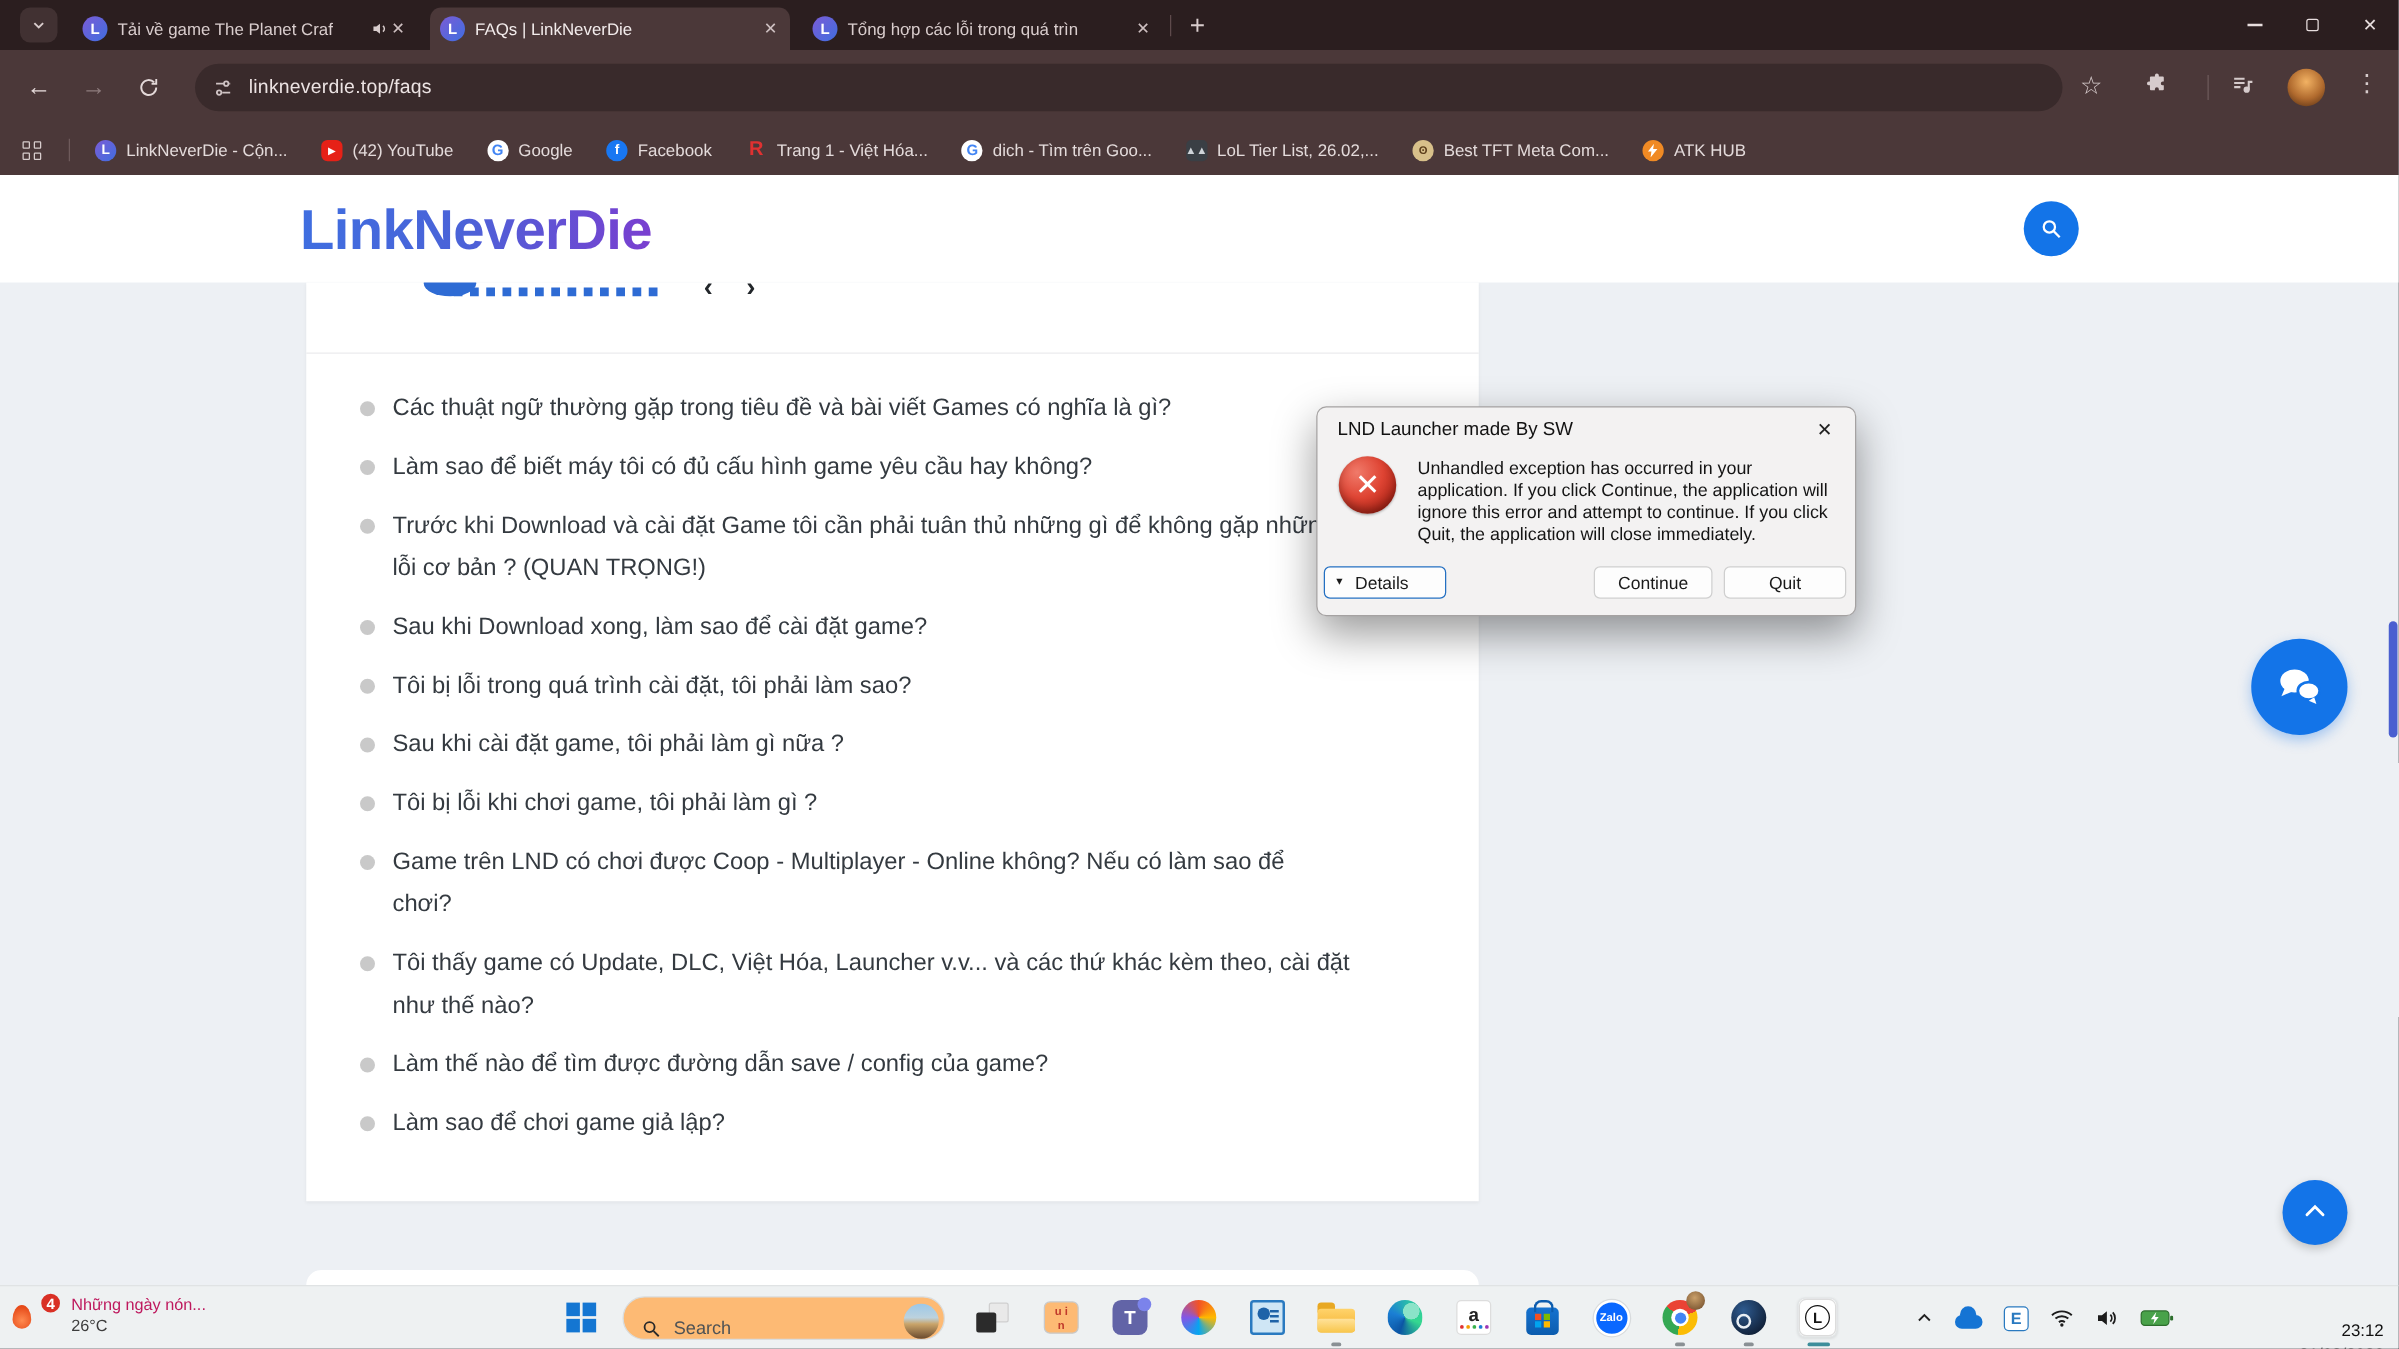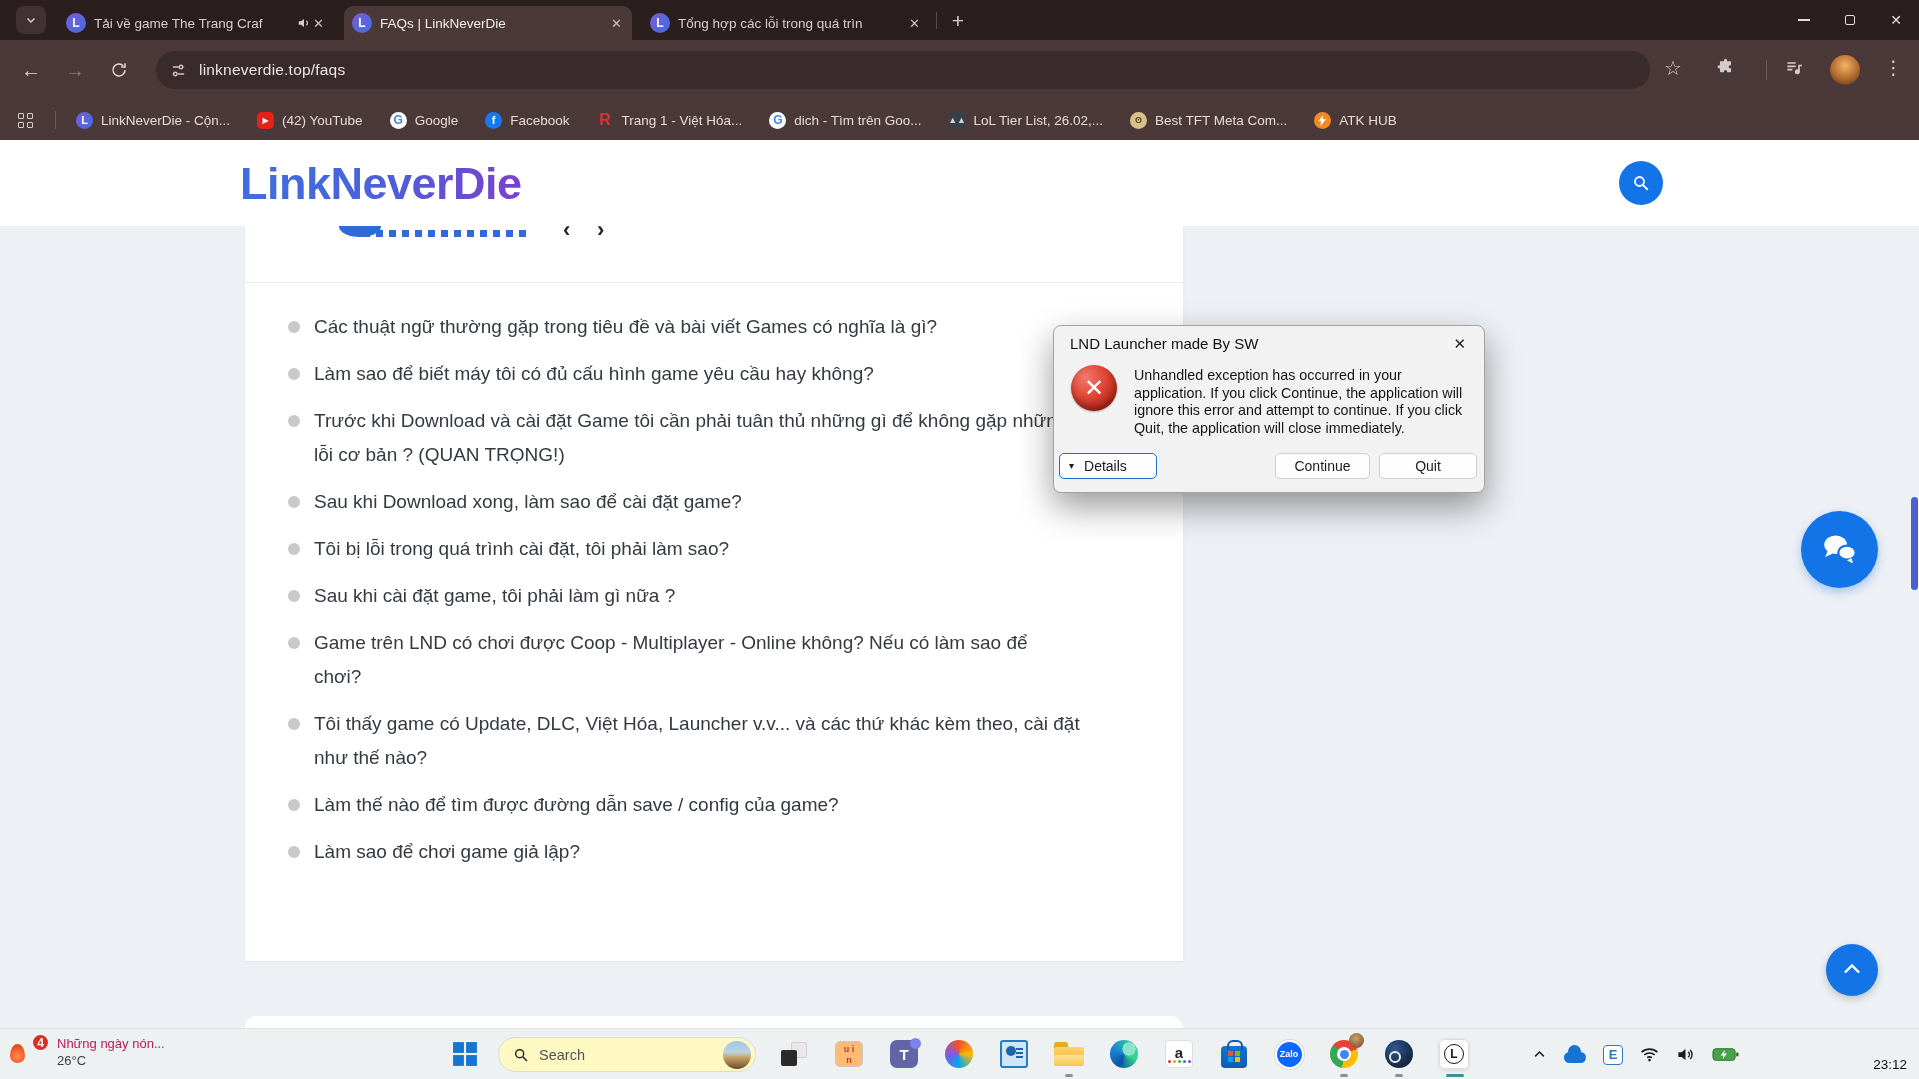--- a/index.html
+++ b/index.html
@@ -84,21 +84,21 @@
 
   
   .taskbar{position:absolute;bottom:0;left:0;width:100%;height:51px;background:#eef1f2;border-top:1px solid #e0e3e4;}
   .weather{position:absolute;left:10px;top:6px;display:flex;align-items:flex-start;}
   .flame{position:relative;margin-top:9px;width:15px;height:19px;background:radial-gradient(circle at 50% 65%,#ff8a50,#e64a19 75%);border-radius:50% 50% 50% 50%/62% 62% 38% 38%;}
   .wbadge{position:relative;margin:-2px 0 0 6px;width:19px;height:19px;border-radius:50%;background:#d93025;color:#fff;font-size:12px;font-weight:bold;display:flex;align-items:center;justify-content:center;border:2px solid #eef1f2;}
   .wtext{margin-left:7px;line-height:17px;font-size:13px;}
   .wt1{color:#be185d;}
   .wt2{color:#3d3d3d;}
   .start{position:absolute;left:452px;top:12px;}
-  .spill{position:absolute;left:498px;top:8px;width:258px;height:35px;border-radius:18px;background:#fef9c3;border:1px solid #d9dcdd;display:flex;align-items:center;padding:0 4px 0 14px;}
+  .spill{position:absolute;left:498px;top:8px;width:258px;height:35px;border-radius:18px;background:#fdba74;border:1px solid #d9dcdd;display:flex;align-items:flex-end;padding:0 4px 0 14px;}
   .spill .stext{margin-left:10px;font-size:14.5px;color:#4f5355;}
   .bimg{margin-left:auto;width:28px;height:28px;border-radius:50%;background:linear-gradient(180deg,#9cc8e8 0%,#bcd2de 40%,#c9a46a 58%,#6a4a2e 100%);}
   .apps{position:absolute;left:778px;top:9px;display:flex;gap:23px;}
   .app{position:relative;width:32px;height:32px;display:flex;align-items:center;justify-content:center;}
   .app.run::after{content:"";position:absolute;bottom:-7px;left:12px;width:8px;height:3px;border-radius:2px;background:#8a9094;}
   .app.active-app{background:#fbfdfd;border:1px solid #e2e5e6;border-radius:6px;box-shadow:0 1px 2px rgba(0,0,0,.08);}
   .app.active-app::after{content:"";position:absolute;bottom:-8px;left:7px;width:18px;height:3px;border-radius:2px;background:#3d8e9b;}
   .sq-dark{position:absolute;left:3px;bottom:4px;width:16px;height:16px;background:#2b2b2b;border-radius:2px;}
   .sq-light{position:absolute;right:3px;top:4px;width:16px;height:16px;background:#e9e9e9;border:1px solid #cfcfcf;border-radius:2px;}
   .i-keys{width:28px;height:26px;background:#fdba74;border:1px solid #c9c9c9;border-radius:5px;color:#c0392b;font-size:9px;font-weight:bold;line-height:11px;text-align:center;padding-top:2px;}
@@ -141,21 +141,21 @@
 <div class="screen">
 
   <div class="tabstrip">
     <div class="tab-search">
       <svg width="12" height="12" viewBox="0 0 24 24" fill="none" stroke="#d8cccc" stroke-width="3">
           <path d="M5 9l7 7 7-7"></path>
         </svg>
     </div>
     <div class="tab" style="left:58px;width:276px;">
       <span class="fav">L</span>
-      <span class="ttl">Tải về game The Trang Craf</span>
+      <span class="ttl">Tải về game The Planet Craf</span>
       <svg width="14" height="14" viewBox="0 0 24 24">
           <path d="M3 9v6h4l5 4V5L7 9H3z" fill="#d8cccc"></path>
           <path d="M16 8a5 5 0 010 8" stroke="#d8cccc" stroke-width="2" fill="none"></path>
         </svg>
       <span class="close">✕</span>
     </div>
     <div class="tab active" style="left:344px;width:288px;">
       <span class="fav">L</span>
       <span class="ttl">FAQs | LinkNeverDie</span>
       <span class="close">✕</span>
@@ -296,20 +296,21 @@
         <span class="rarr" style="left:352px;">›</span>
       </div>
       <div class="cdivider"></div>
       <ul class="faqs">
         <li>Các thuật ngữ thường gặp trong tiêu đề và bài viết Games có nghĩa là gì?</li>
         <li>Làm sao để biết máy tôi có đủ cấu hình game yêu cầu hay không?</li>
         <li>Trước khi Download và cài đặt Game tôi cần phải tuân thủ những gì để không gặp những lỗi cơ bản ? (QUAN TRỌNG!)</li>
         <li>Sau khi Download xong, làm sao để cài đặt game?</li>
         <li>Tôi bị lỗi trong quá trình cài đặt, tôi phải làm sao?</li>
         <li>Sau khi cài đặt game, tôi phải làm gì nữa ?</li>
+        <li>Tôi bị lỗi khi chơi game, tôi phải làm gì ?</li>
         <li>Game trên LND có chơi được Coop - Multiplayer - Online không? Nếu có làm sao để chơi?</li>
         <li>Tôi thấy game có Update, DLC, Việt Hóa, Launcher v.v... và các thứ khác kèm theo, cài đặt như thế nào?</li>
         <li>Làm thế nào để tìm được đường dẫn save / config của game?</li>
         <li>Làm sao để chơi game giả lập?</li>
       </ul>
     </div>
     <div class="card2"></div>
 
     <div class="chatfab">
       <svg width="42" height="42" viewBox="0 0 48 48">

